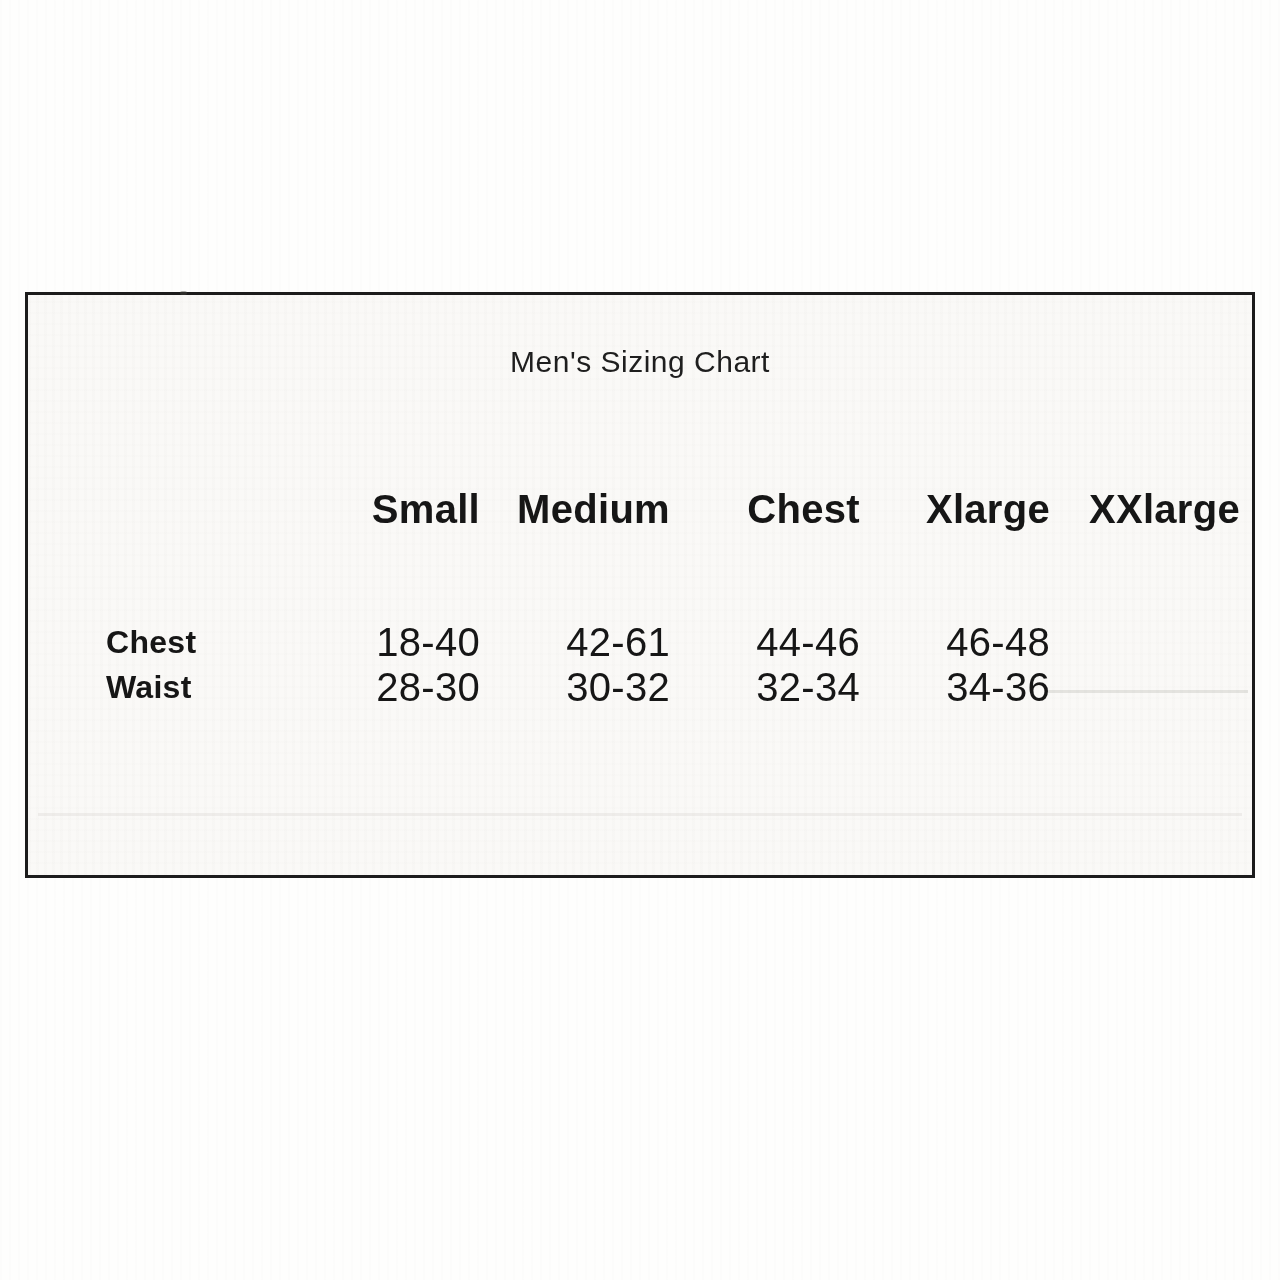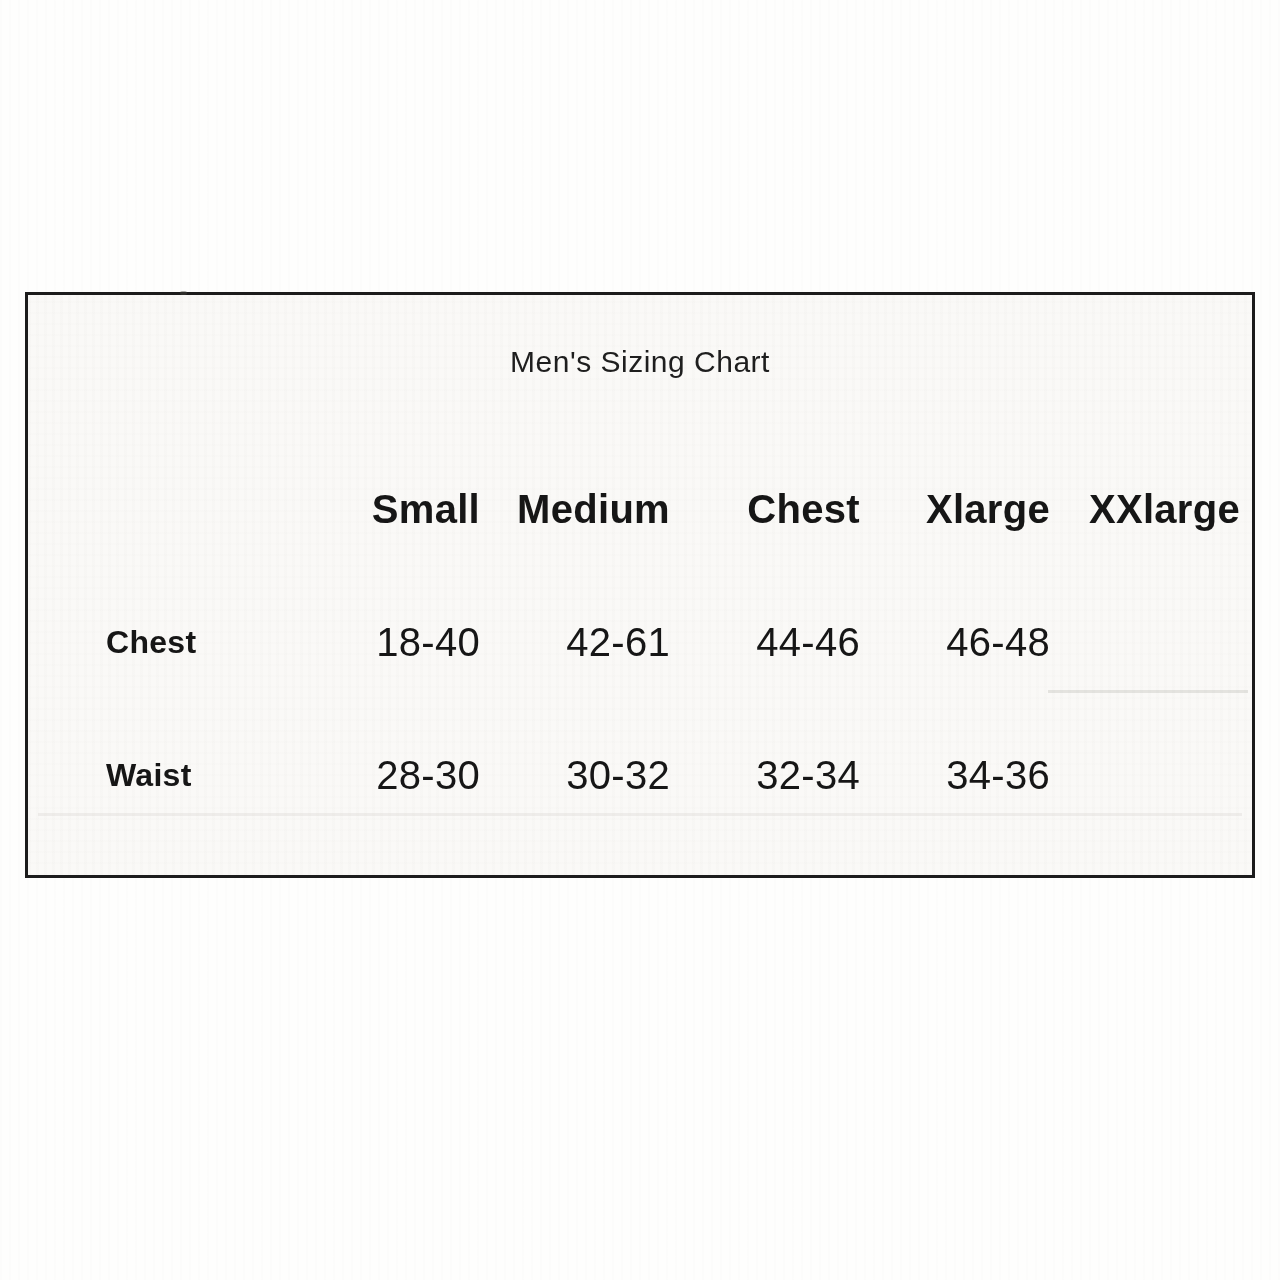--- a/index.html
+++ b/index.html
@@ -42,21 +42,21 @@
     color: #1e1e1e;
   }
   .grid {
     display: grid;
     grid-template-columns: 250px repeat(5, 1fr);
     align-items: center;
     padding: 0 12px;
   }
   .header-row { margin-top: 108px; }
   .row-chest  { margin-top: 88px; }
-  .row-waist  { margin-top: 88px; }
+  .row-waist  { }
   .cell {
     text-align: right;
     font-size: 40px;
     font-weight: 400;
     color: #161616;
     letter-spacing: 0.3px;
   }
   .head { font-weight: 700; }
   .label-cell {
     text-align: left;

